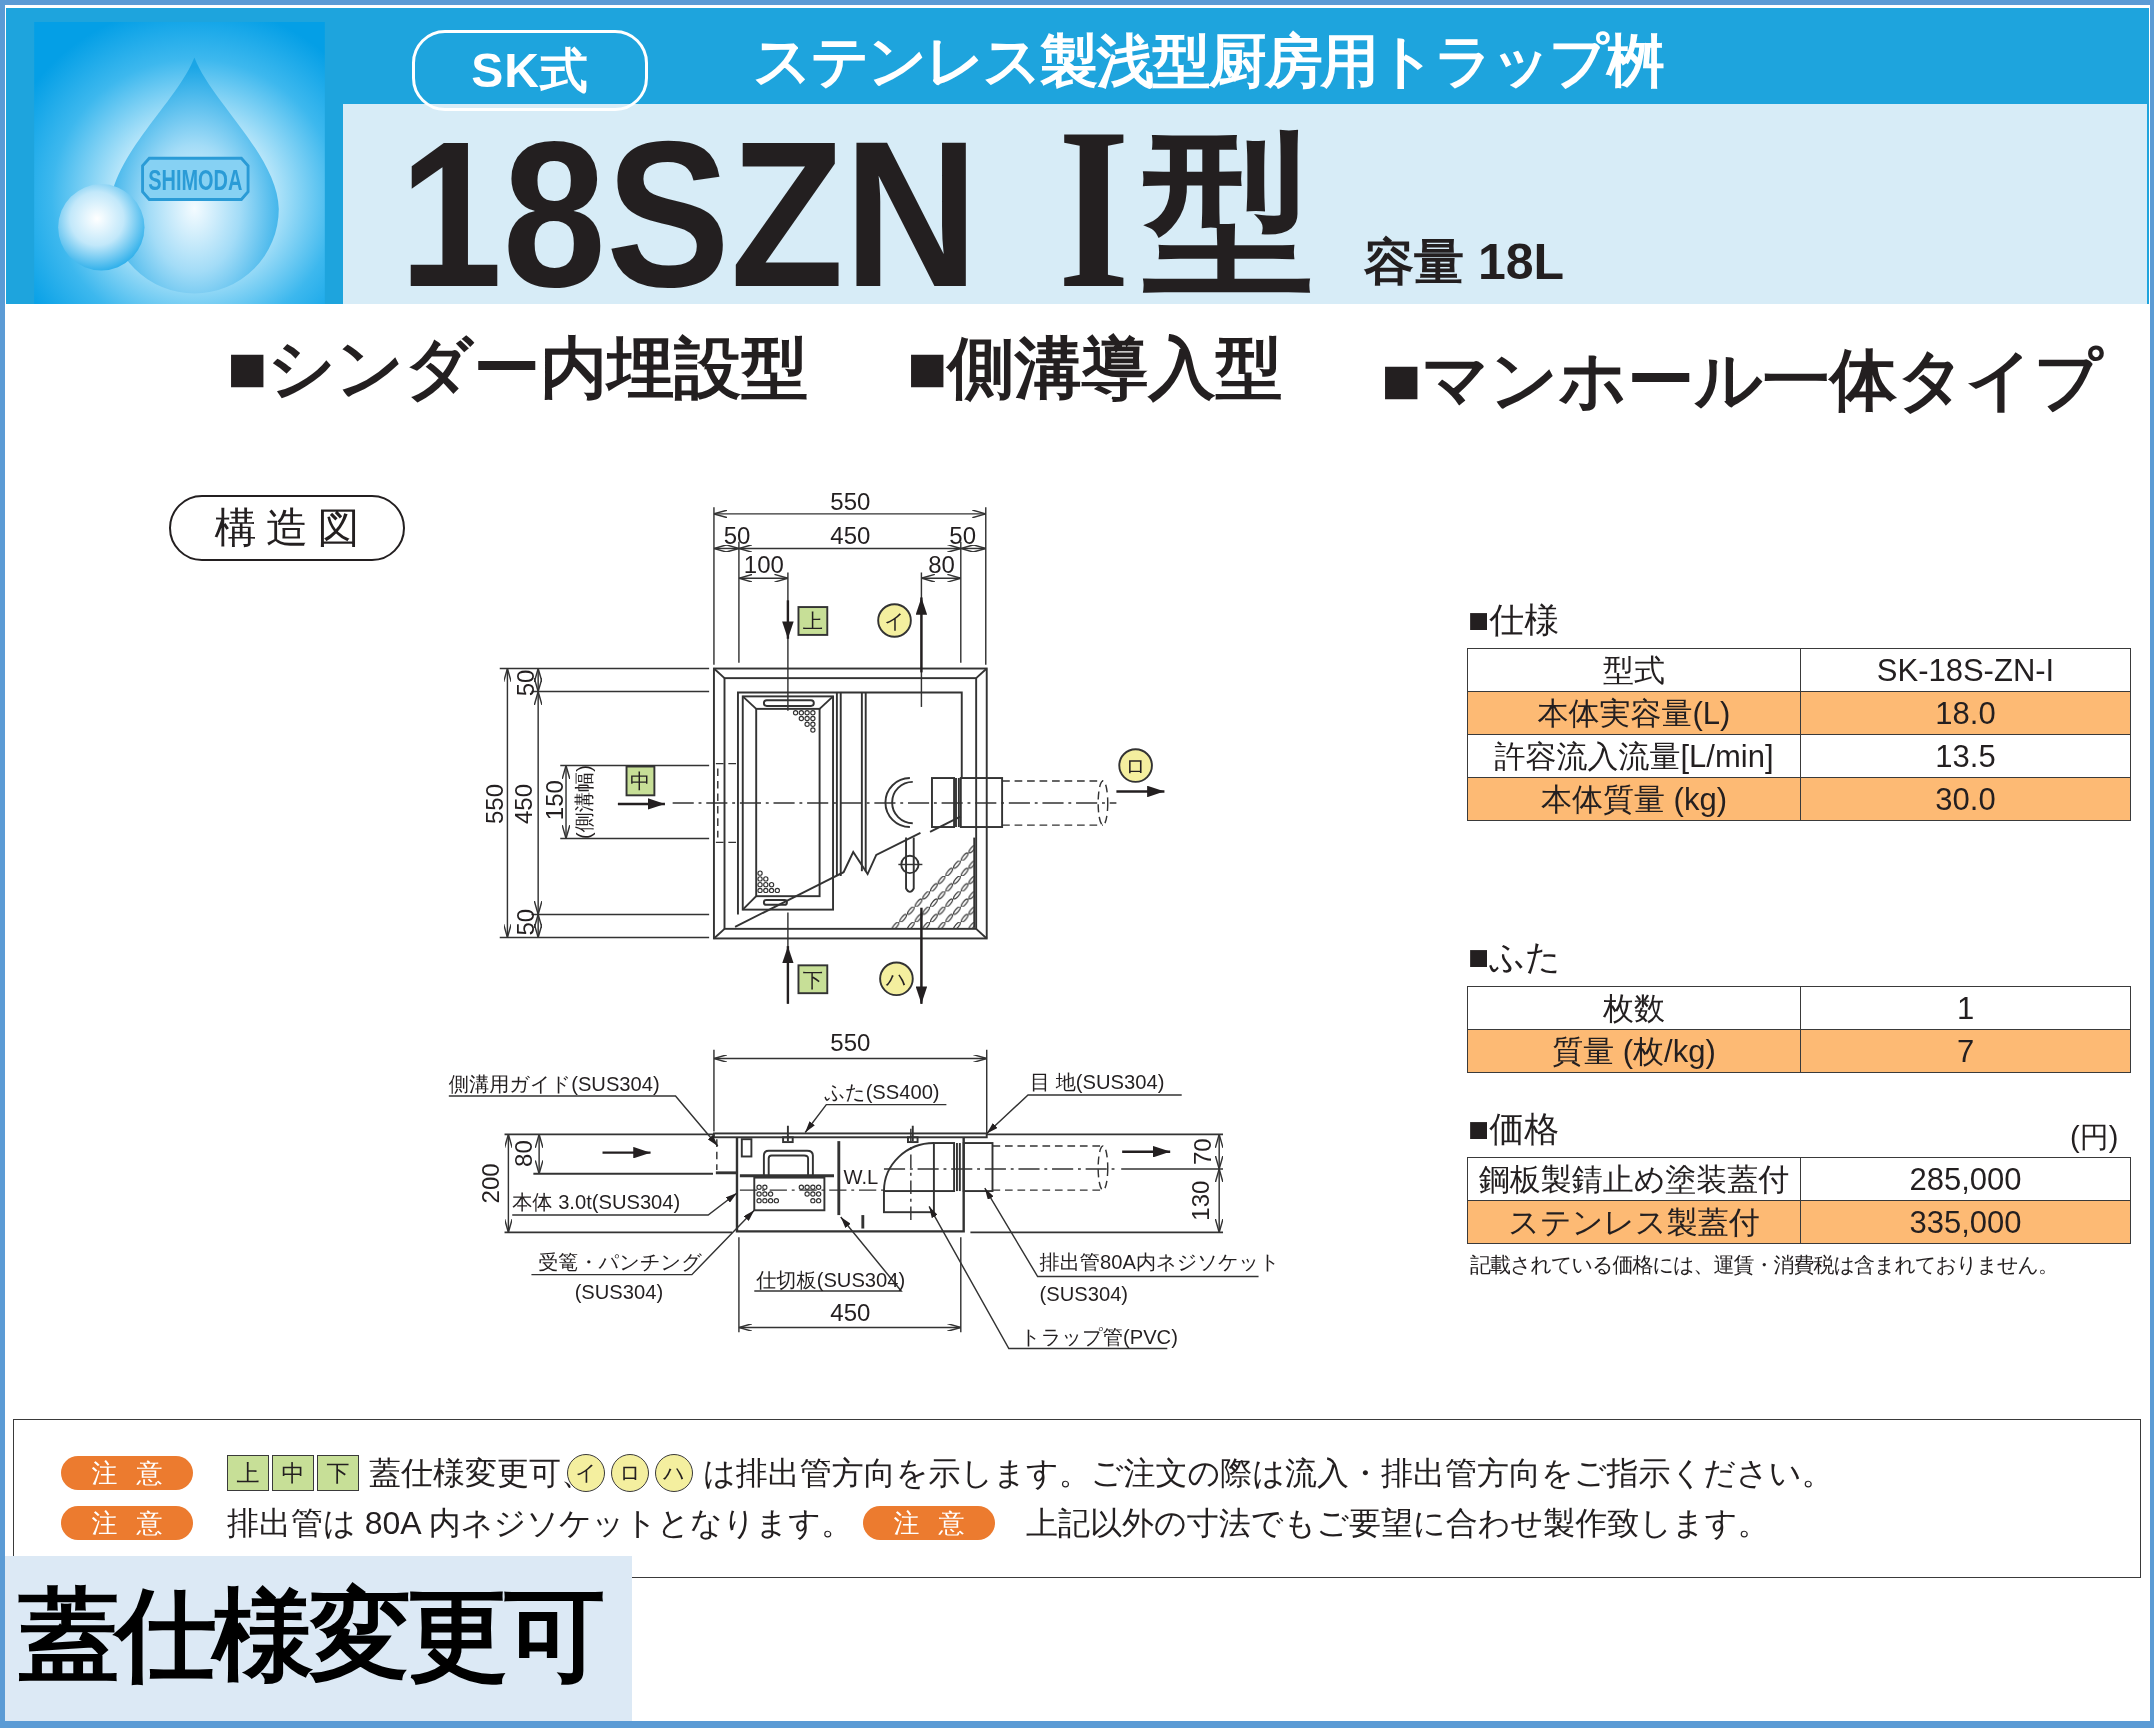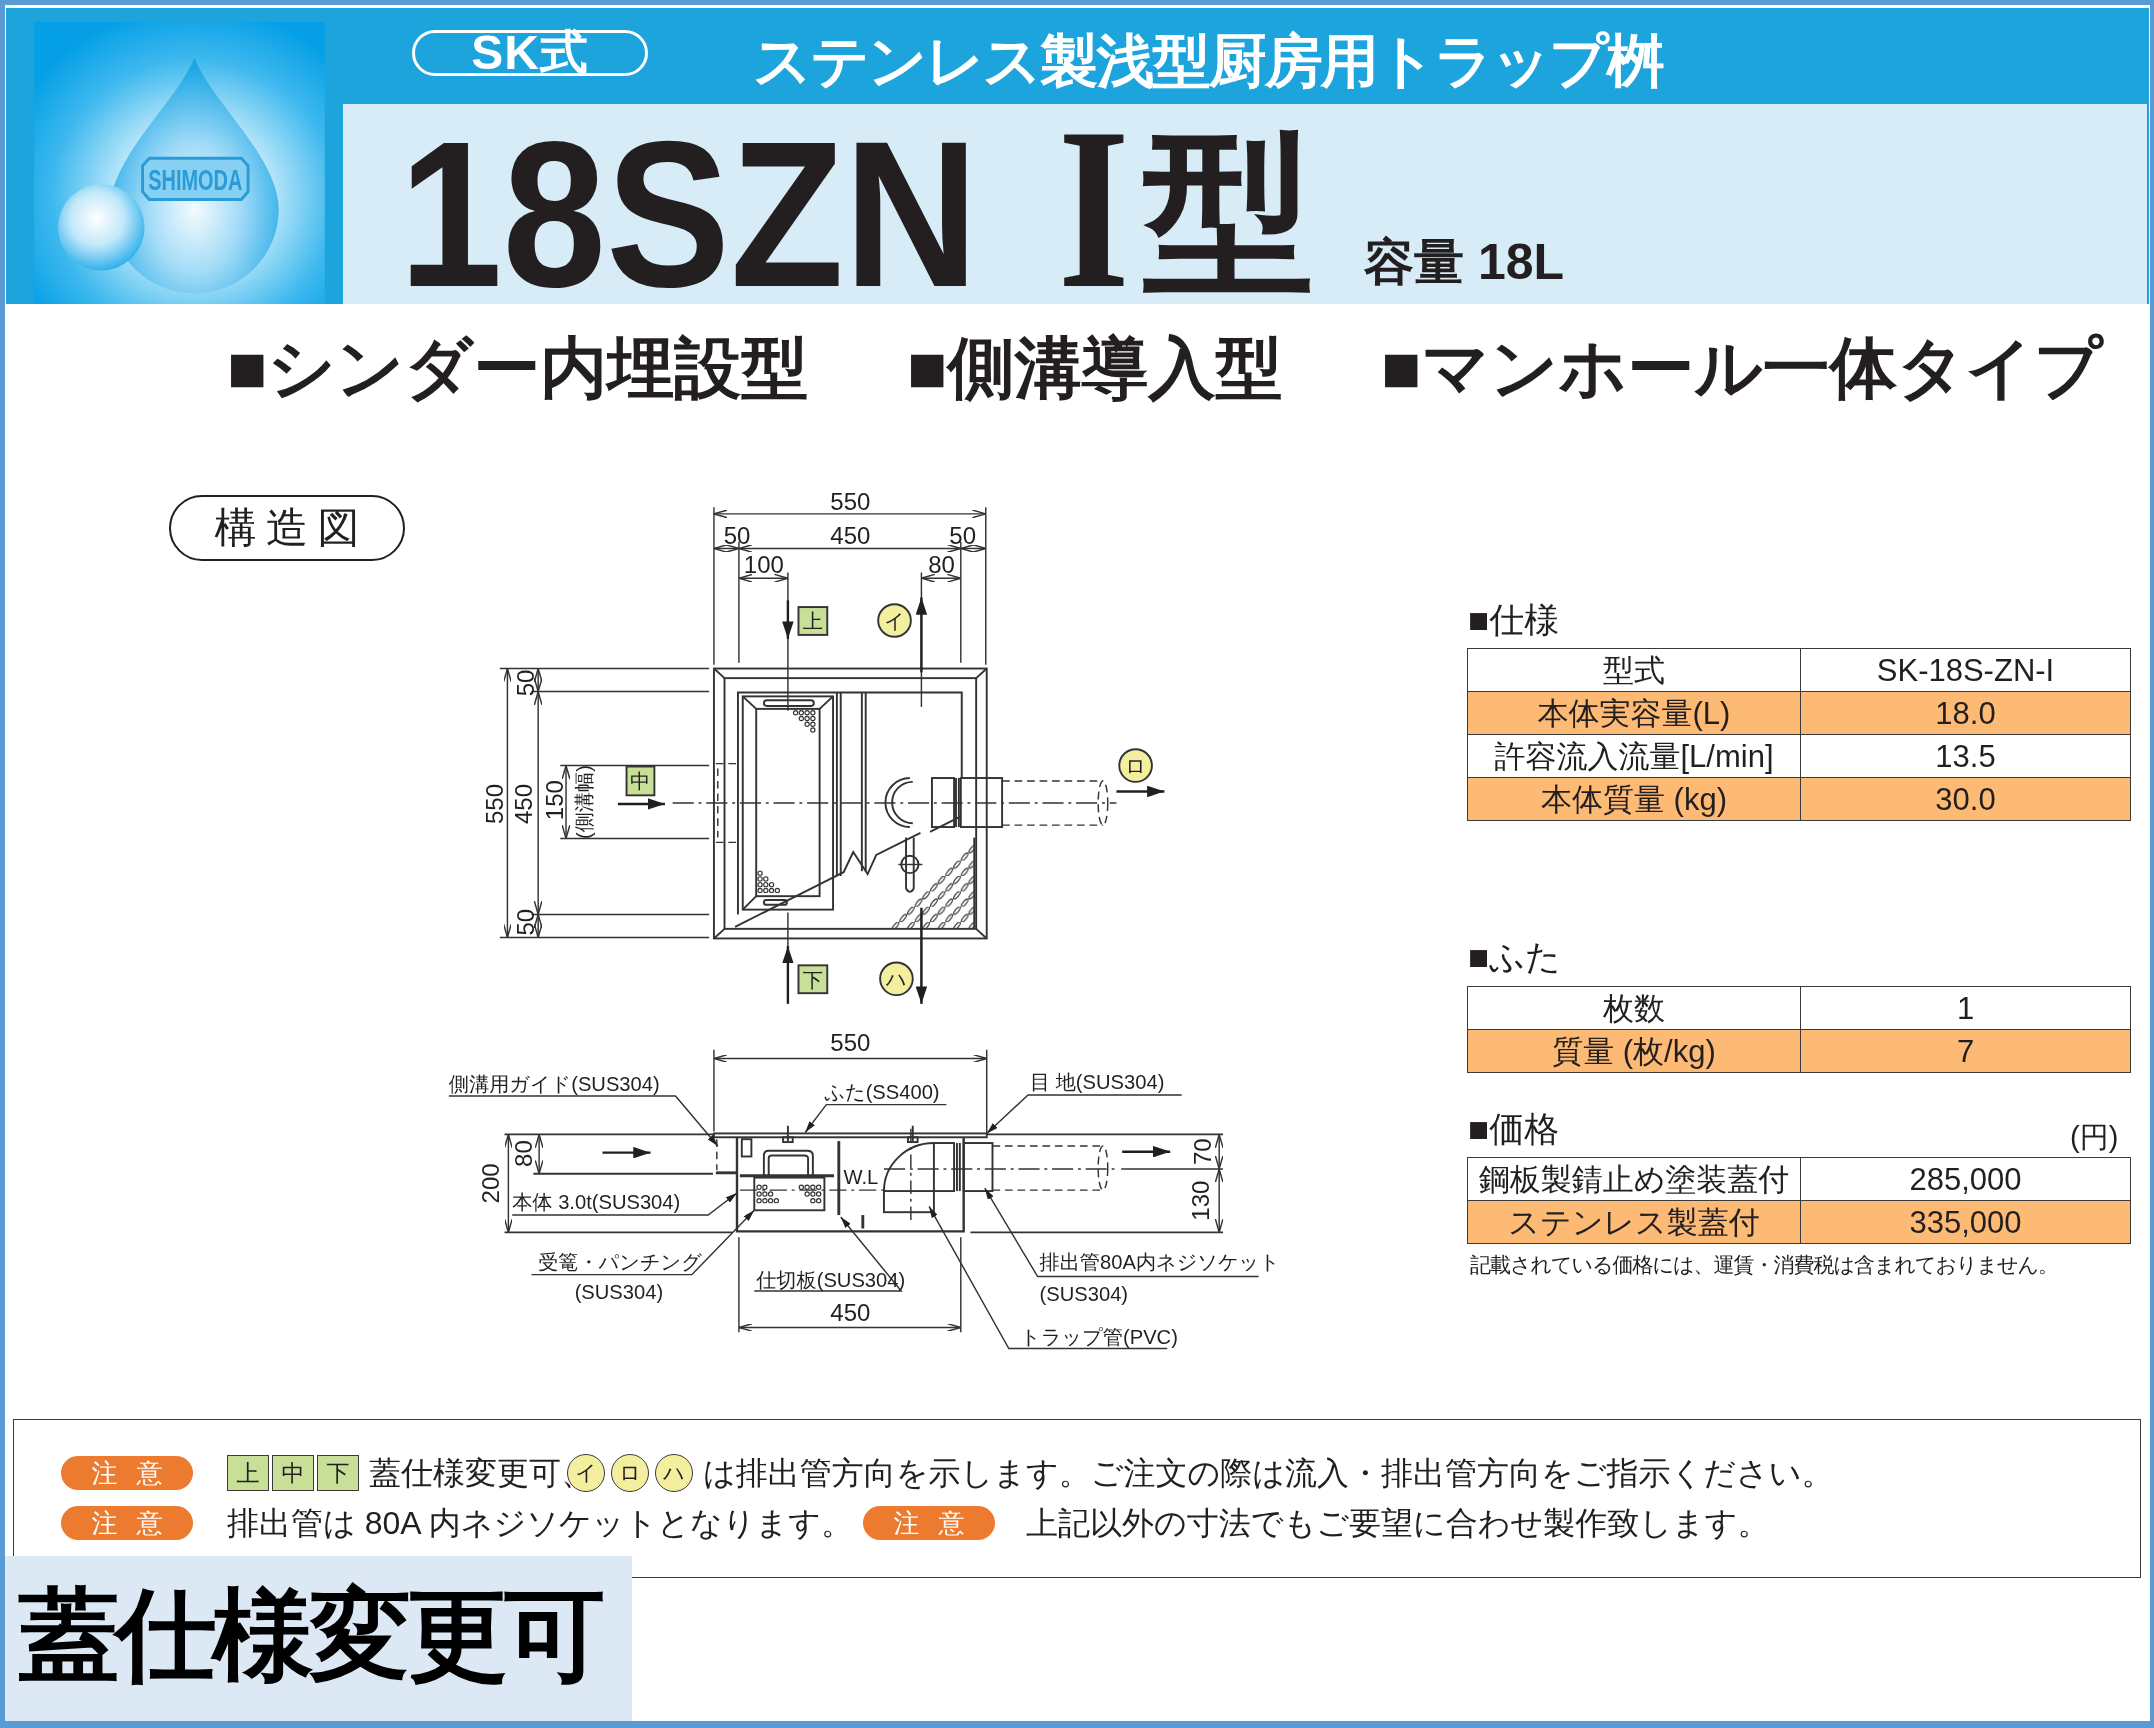--- a/index.html
+++ b/index.html
@@ -4,29 +4,29 @@
 <style>
   * { box-sizing: border-box; margin: 0; padding: 0; }
   html, body { width: 2155px; height: 1728px; overflow: hidden; background: #ffffff; }
   body { position: relative; font-family: "Liberation Sans", "DejaVu Sans", sans-serif; color: #231f20; }
   .abs { position: absolute; }
 
   .frame { left: 0; top: 0; width: 2155px; height: 1728px; border: 5.8px solid #5b9bd5; border-bottom-width: 7.7px; z-index: 30; pointer-events: none; }
   .header-band { left: 5.8px; top: 7.7px; width: 2143px; height: 296px; background: #1ea4dd; }
   .title-panel { left: 343px; top: 104px; width: 1804px; height: 200px; background: #d7ecf7; }
   .logo { left: 34px; top: 22px; width: 291px; height: 282px; }
-  .badge { left: 412px; top: 30px; width: 236px; height: 46px; border: 3.8px solid #ffffff; border-radius: 33px; color: #ffffff; font-weight: bold; font-size: 48px; display: flex; align-items: center; justify-content: center; letter-spacing: 1px; white-space: nowrap; }
+  .badge { left: 412px; top: 30px; width: 236px; height: 81px; border: 3.8px solid #ffffff; border-radius: 33px; color: #ffffff; font-weight: bold; font-size: 48px; display: flex; align-items: center; justify-content: center; letter-spacing: 1px; white-space: nowrap; }
   .title { left: 753px; top: 27px; font-size: 58px; line-height: 67px; letter-spacing: -1.9px; color: #ffffff; font-weight: bold; white-space: nowrap; }
   .model { left: 399px; top: 110px; font-size: 208px; line-height: 208px; font-weight: bold; transform: scaleX(0.895); transform-origin: 0 0; white-space: nowrap; }
   .model-numeral { left: 1058px; top: 94px; font-family: "Liberation Serif", "DejaVu Serif", serif; font-weight: bold; font-size: 230px; line-height: 230px; transform: scaleX(0.8); transform-origin: 0 0; }
   .model-suffix { left: 1143px; top: 126px; font-size: 171px; line-height: 171px; font-weight: bold; white-space: nowrap; }
   .capacity { left: 1364px; top: 237px; font-size: 50px; line-height: 50px; font-weight: bold; white-space: nowrap; }
 
   .feature { top: 329px; font-size: 67px; line-height: 77px; font-weight: bold; white-space: nowrap; }
-  .f1 { left: 227px; } .f2 { left: 907px; } .f3 { left: 1381px; }
+  .f1 { left: 227px; } .f2 { left: 907px; } .f3 { left: 1381px; margin-top: 12px; }
 
   .struct-label { left: 169px; top: 495px; width: 236px; height: 66px; border: 2.9px solid #231f20; border-radius: 34px; font-size: 42px; letter-spacing: 9.6px; padding-left: 9.6px; display: flex; align-items: center; justify-content: center; white-space: nowrap; }
 
   .diagram { left: 0; top: 0; z-index: 2; font-family: "Liberation Sans", "DejaVu Sans", sans-serif; }
   .diagram .dim { font-size: 25px; fill: #231f20; }
   .diagram .lbl { font-size: 21px; fill: #231f20; }
   .diagram .sym { font-size: 21px; fill: #231f20; }
 
   .sec-heading { left: 1468px; font-size: 35px; line-height: 40px; white-space: nowrap; }
   .unit { left: 2070px; top: 1120px; font-size: 29px; line-height: 35px; white-space: nowrap; }

